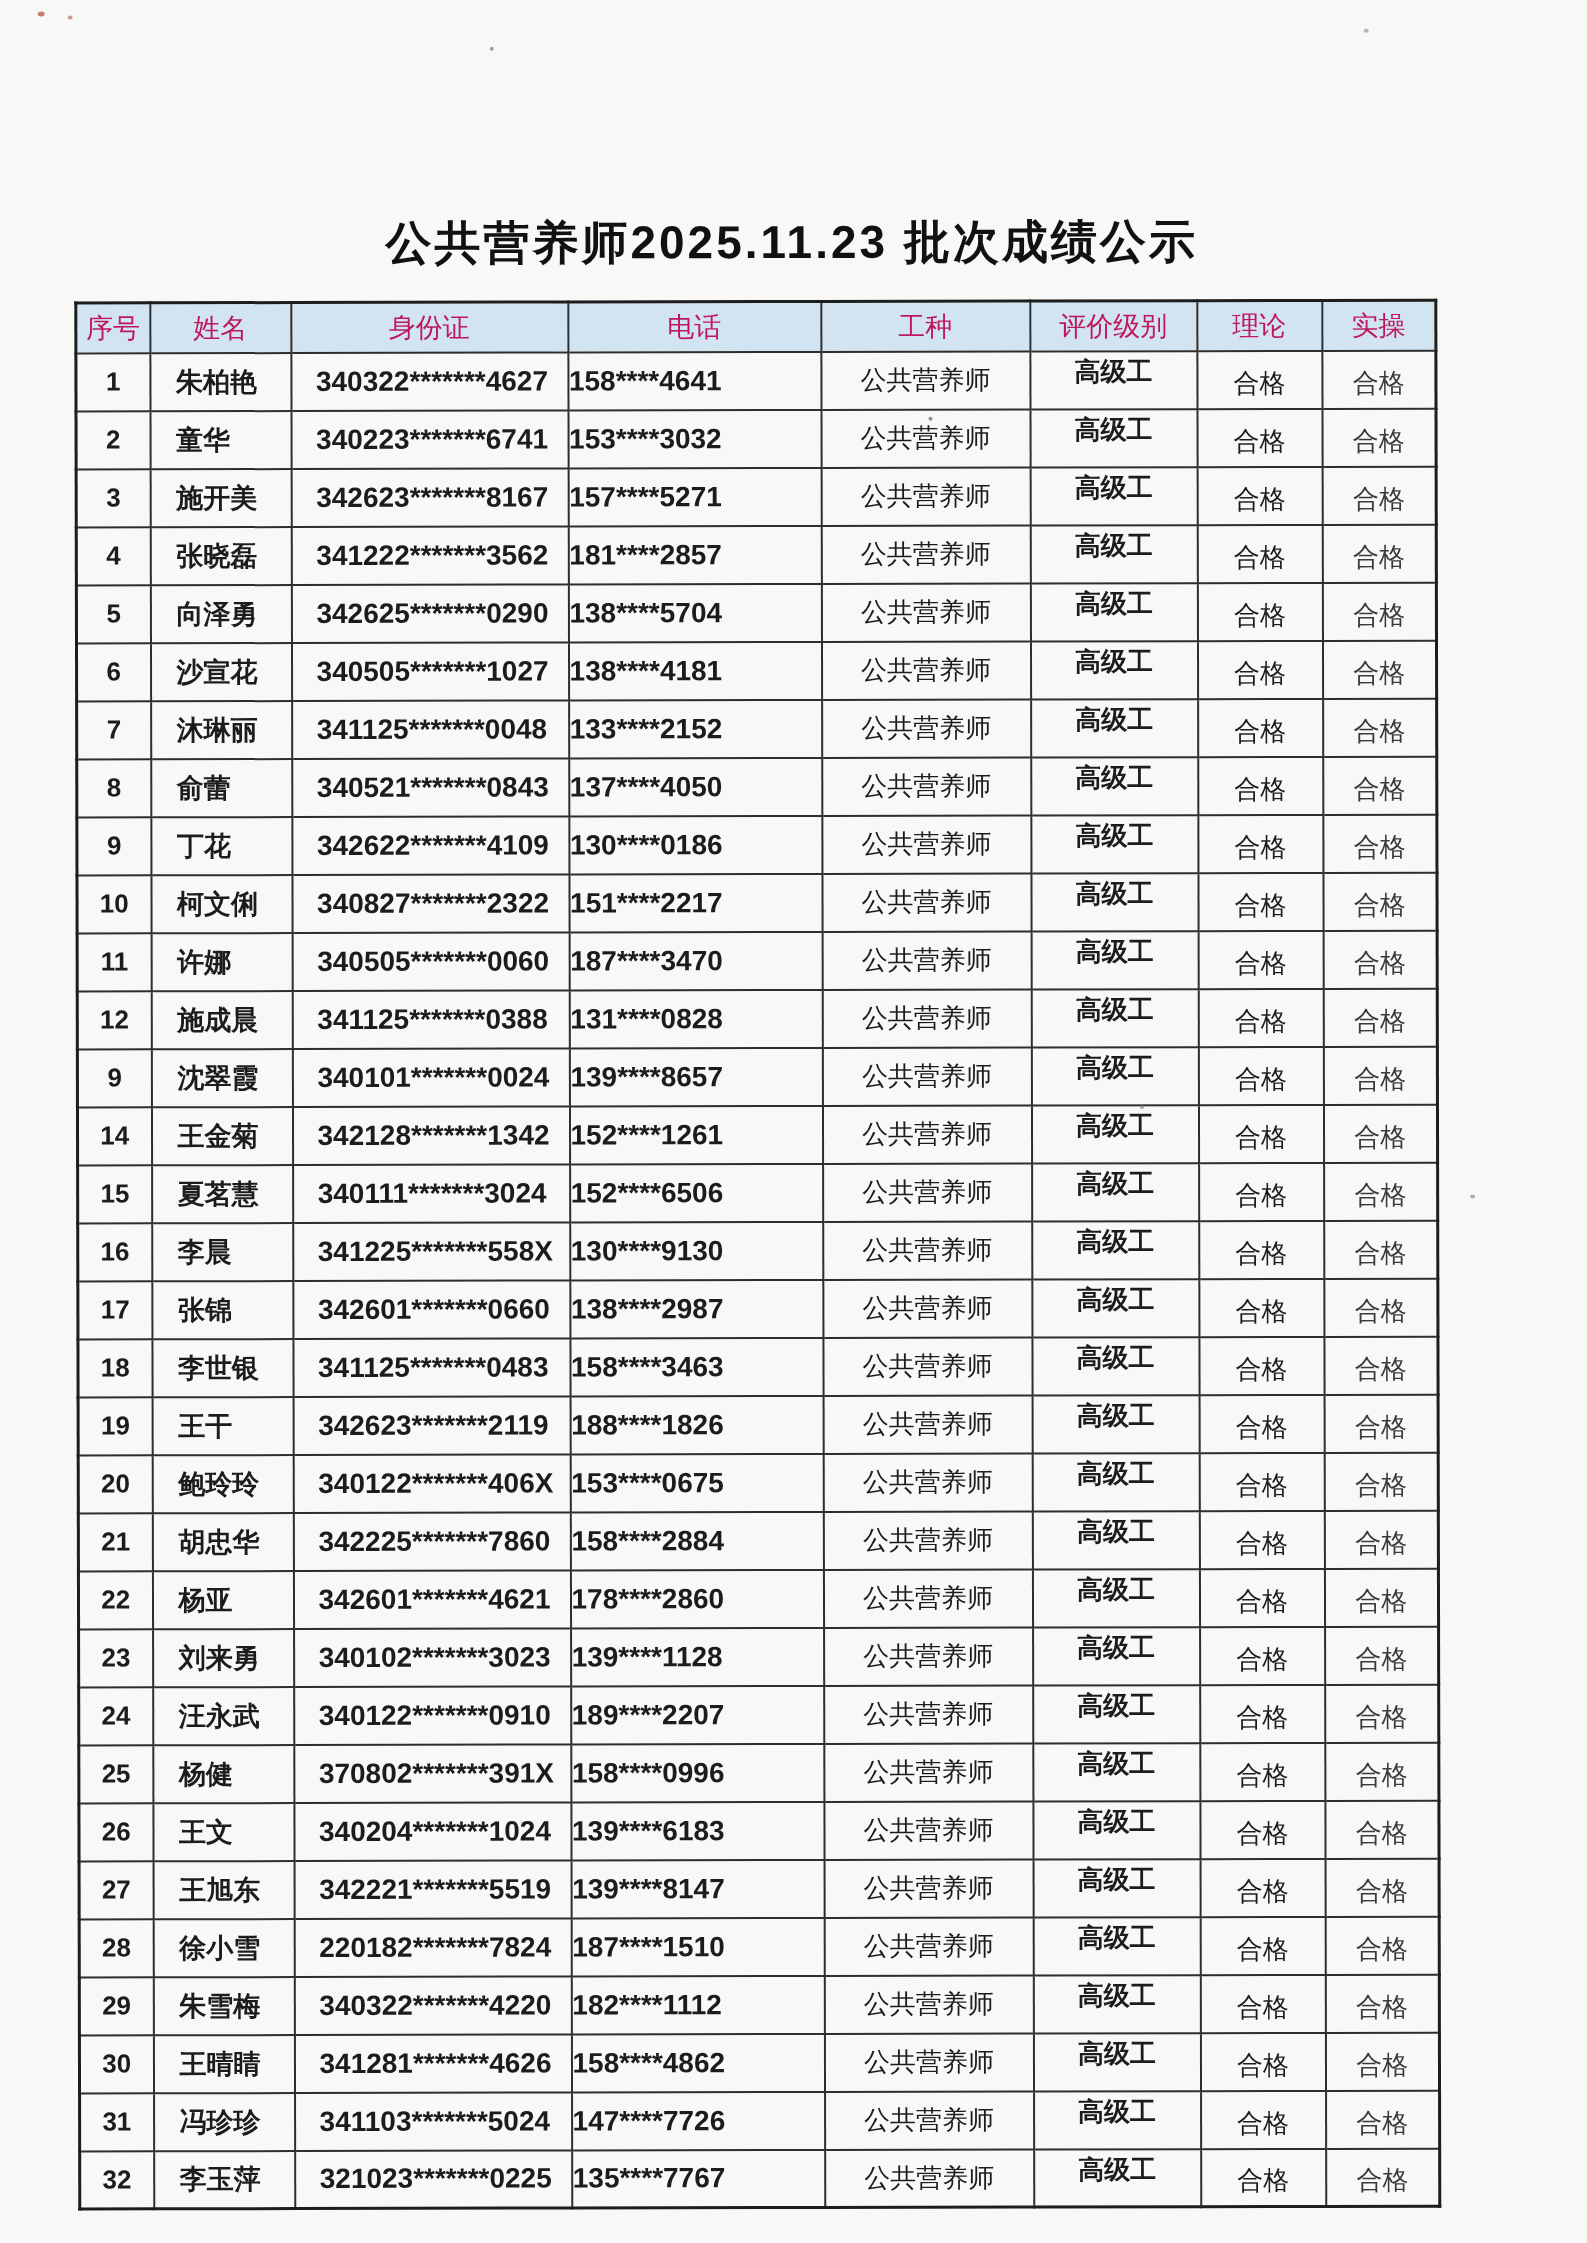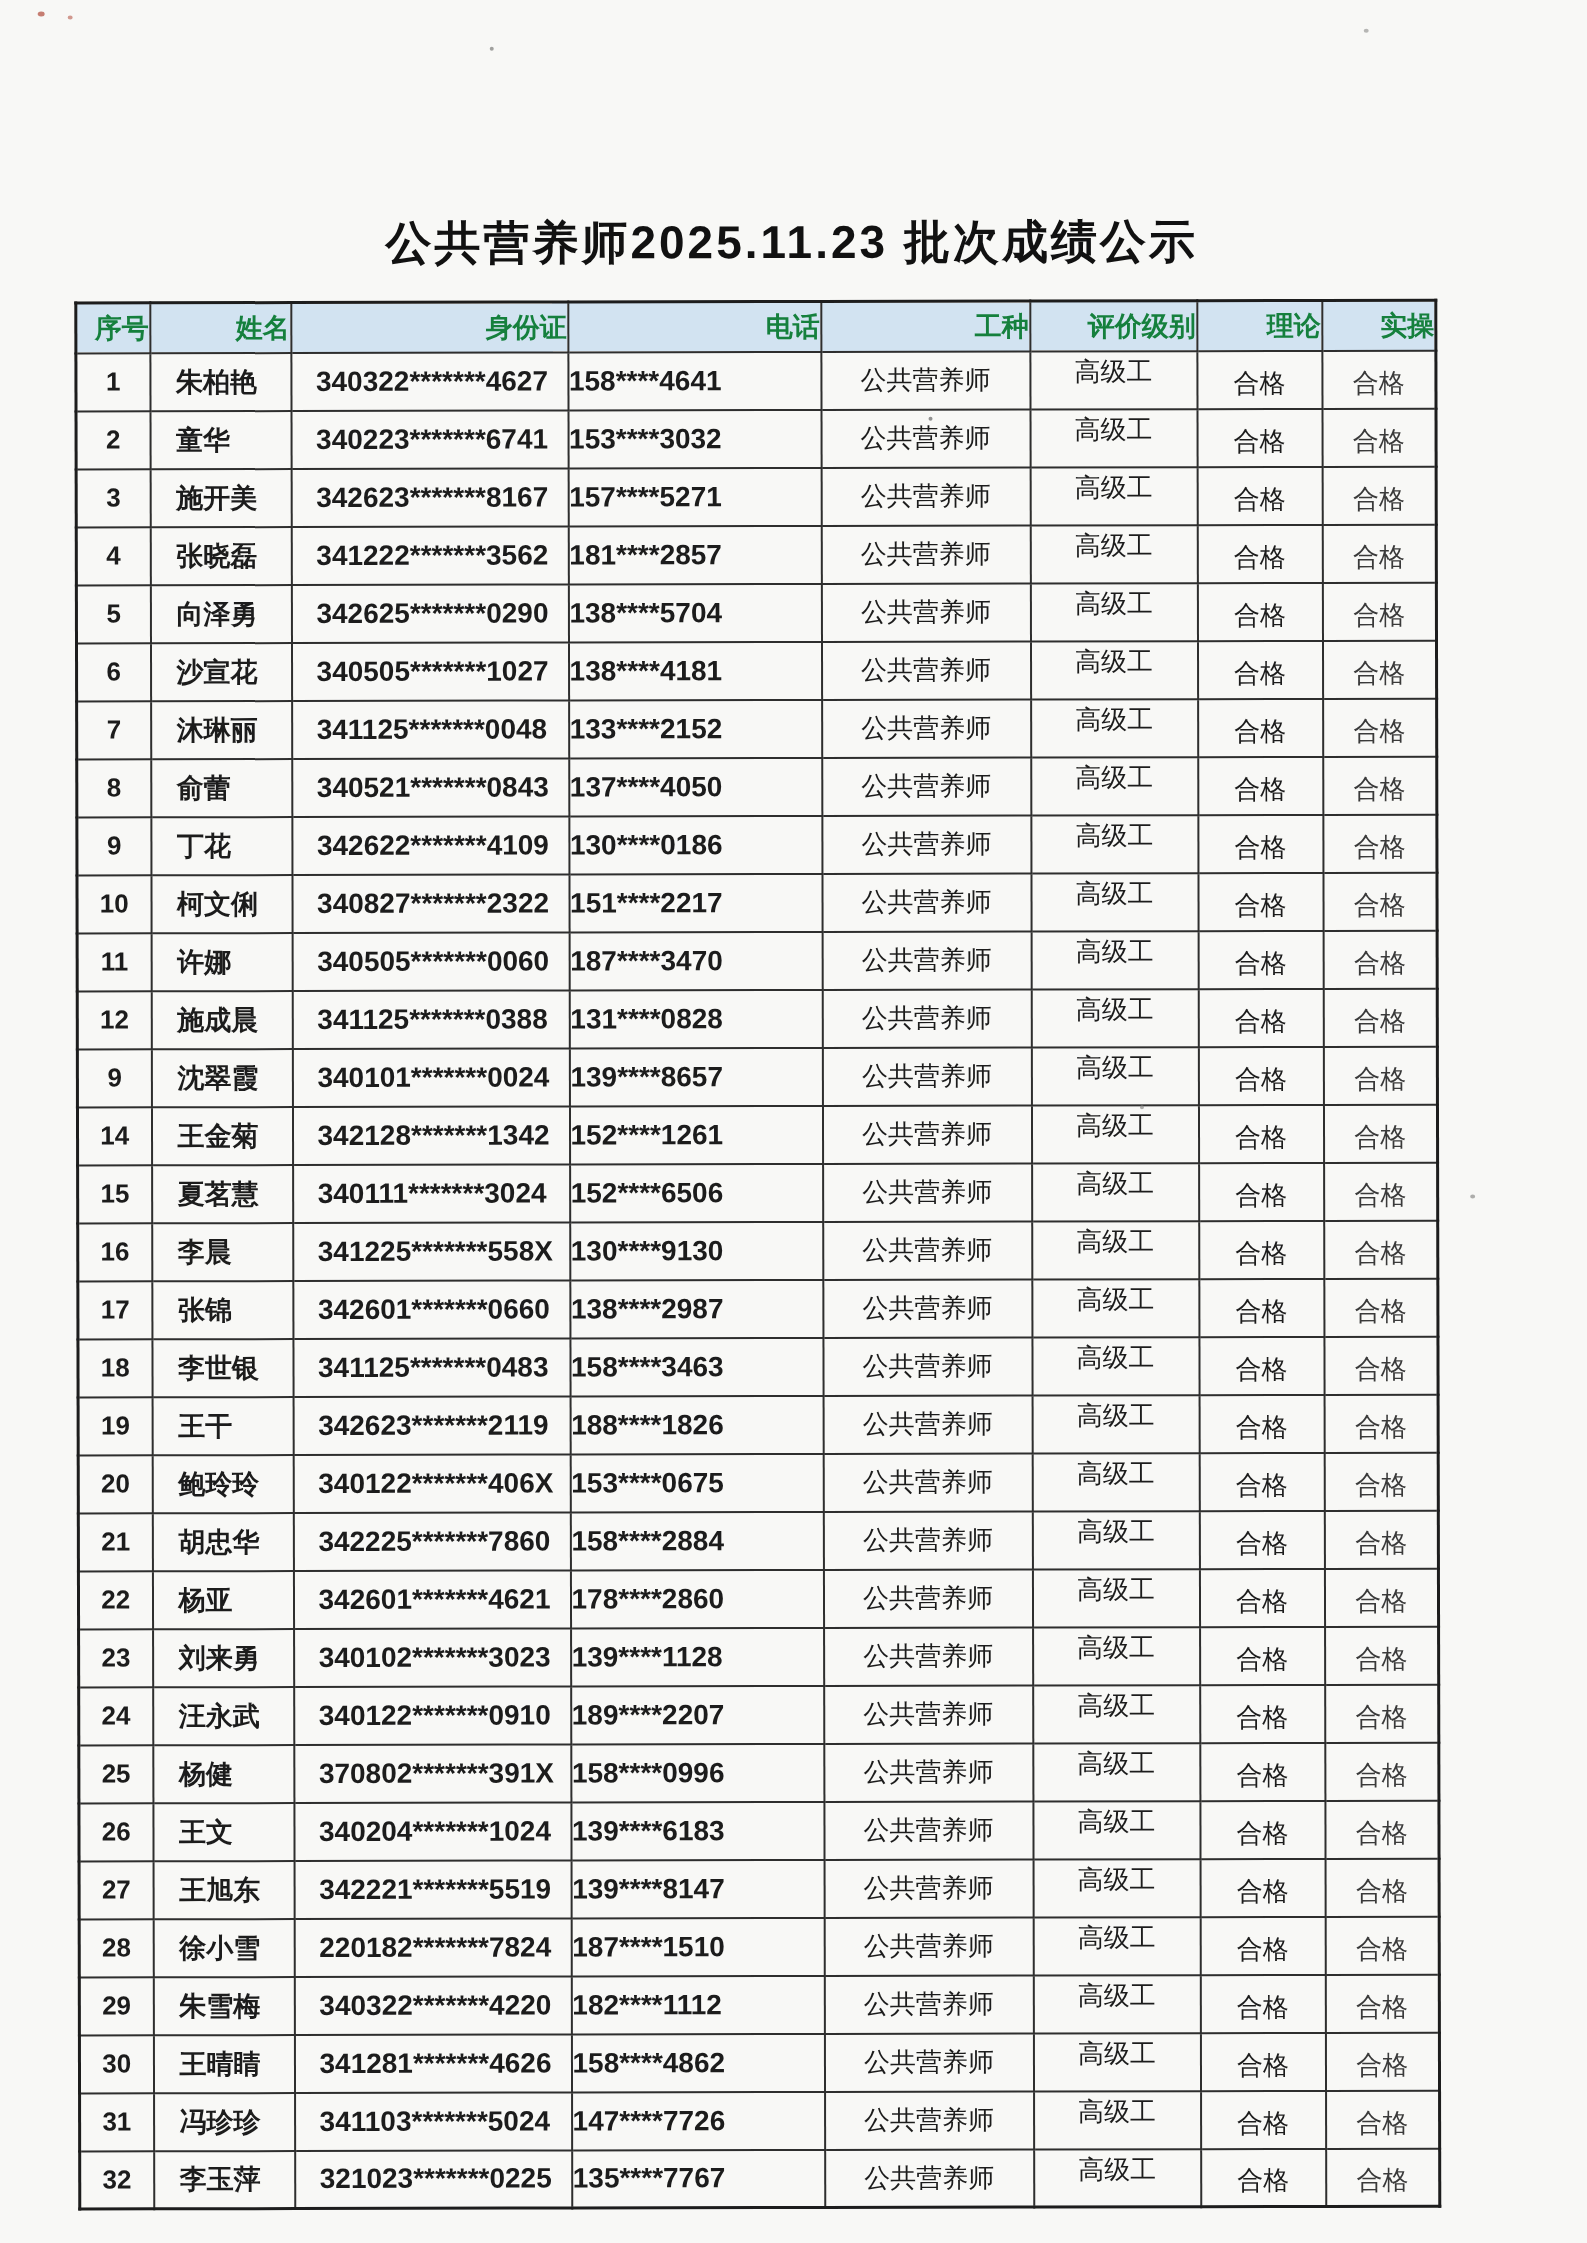--- a/index.html
+++ b/index.html
@@ -41,35 +41,35 @@
   th,td{
     border:2px solid var(--border-dark);
     overflow:hidden;
     white-space:nowrap;
   }
   thead tr{height:50px;}
   tbody tr{height:58px;}
   th{
     background:var(--header-bg);
     font-size:27px;
-    font-weight:bold;
-    text-align:right;
-    color:#15803d;
+    font-weight:normal;
+    text-align:center;
+    color:#be185d;
   }
   td{font-size:27px;font-weight:600;}
   
   col.c0{width:74px}  col.c1{width:141px} col.c2{width:277px} col.c3{width:253px}
   col.c4{width:209px} col.c5{width:167px} col.c6{width:125px} col.c7{width:114px}
   
   td:nth-child(1){text-align:center;vertical-align:middle;font-size:26px;}
   td:nth-child(2){text-align:left;padding-left:25px;vertical-align:middle;}
   td:nth-child(3){text-align:left;padding-left:24px;vertical-align:middle;font-size:28px;margin-left:26px;}
   td:nth-child(4){text-align:left;padding-left:0;vertical-align:middle;font-size:28px;}
   td:nth-child(5){text-align:center;vertical-align:top;padding-top:10px;font-size:26px;font-weight:500;}
-  td:nth-child(6){text-align:center;vertical-align:top;padding-top:2px;font-size:26px;font-weight:400;}
+  td:nth-child(6){text-align:center;vertical-align:top;padding-top:2px;font-size:26px;font-weight:700;}
   td:nth-child(7){text-align:center;vertical-align:bottom;padding-bottom:7px;font-size:26px;font-weight:500;}
   td:nth-child(8){text-align:center;vertical-align:bottom;padding-bottom:7px;font-size:26px;font-weight:500;color:#3a3a3a;}
   
   .speck{position:absolute;border-radius:50%;}
   .speck.s1{left:40px;top:10px;width:7px;height:5px;background:#b04a3a;opacity:.7;}
   .speck.s2{left:70px;top:14px;width:5px;height:4px;background:#b04a3a;opacity:.55;}
   .speck.s3{left:492px;top:46px;width:4px;height:4px;background:#8a8a88;opacity:.8;}
   .speck.s4{left:1366px;top:30px;width:5px;height:4px;background:#9a9a98;opacity:.7;}
   .speck.s5{left:930px;top:417px;width:4px;height:4px;background:#777;opacity:.8;}
   .speck.s6{left:1470px;top:1196px;width:5px;height:4px;background:#8d8d8b;opacity:.7;}

